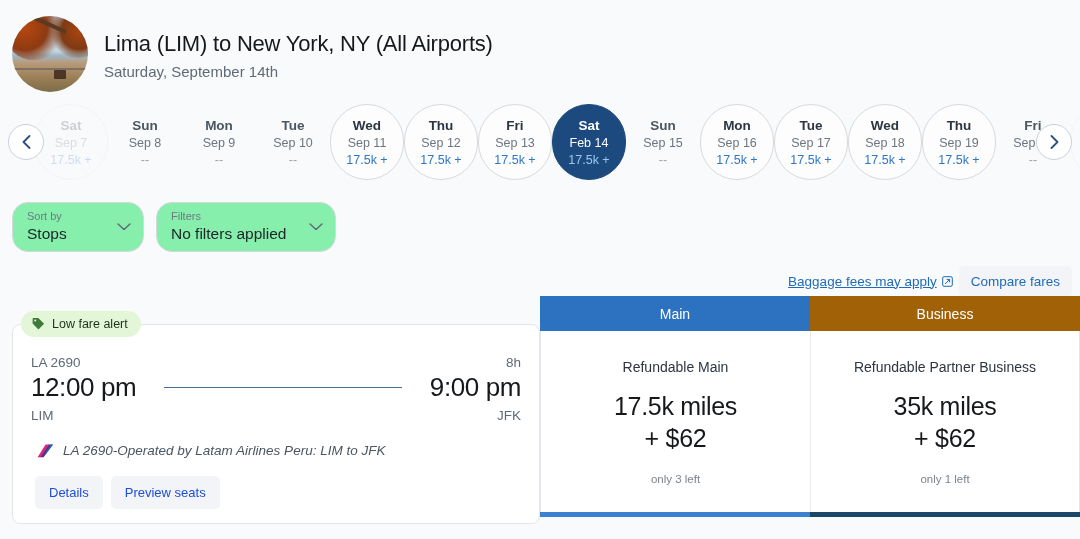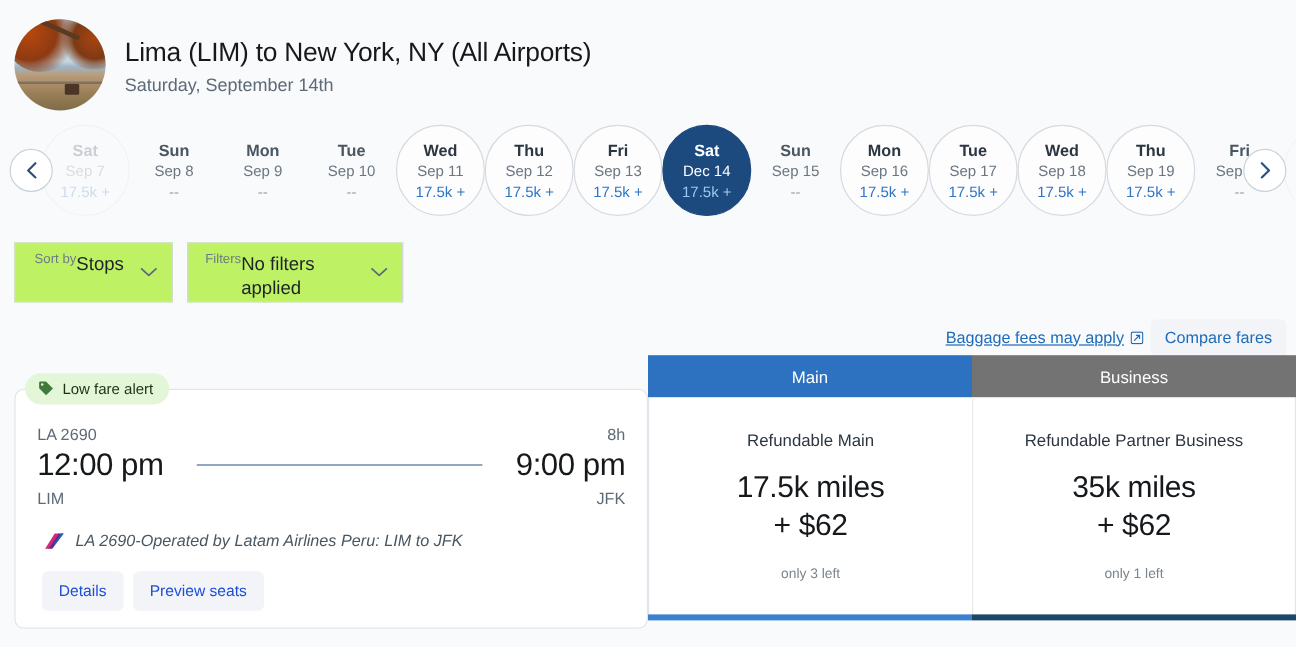--- a/index.html
+++ b/index.html
@@ -73,23 +73,23 @@
     display: flex; align-items: center; justify-content: center;
     cursor: pointer; z-index: 4;
   }
   .nav-btn.left { left: 8px; }
   .nav-btn.right { right: 8px; }
   .nav-btn svg { display: block; }
 
   
   .controls { display: flex; gap: 12px; padding: 14px 0 0 12px; }
   .select-box {
-    position: relative; height: 50px; border: 1px solid #d3d8dd; border-radius: 0;
-    background: #bef264; padding: 7px 38px 7px 14px; cursor: pointer;
-    display: flex; flex-direction: row; justify-content: center;
+    position: relative; height: 50px; border: 1px solid #d3d8dd; border-radius: 16px;
+    background: #86efac; padding: 7px 38px 7px 14px; cursor: pointer;
+    display: flex; flex-direction: column; justify-content: center;
   }
   .select-box.sortby { width: 132px; }
   .select-box.filters { width: 180px; }
   .sb-label { font-size: 11px; color: #6e7a85; line-height: 13px; }
   .sb-value { font-size: 15.5px; color: #1d2329; line-height: 20px; margin-top: 1px; }
   .sb-caret { position: absolute; right: 12px; top: 50%; transform: translateY(-50%); }
 
   
   .links-row {
     display: flex; align-items: center; justify-content: flex-end;
@@ -136,21 +136,21 @@
   }
 
   
   .fare-panel { width: 540px; margin-left: 0; }
   .fare-tabs { display: flex; height: 35px; }
   .fare-tab {
     flex: 1 1 50%; display: flex; align-items: center; justify-content: center;
     font-size: 14px; color: #fff; cursor: pointer;
   }
   .fare-tab.main { background: #2d72c0; }
-  .fare-tab.business { background: #737373; }
+  .fare-tab.business { background: #a16207; }
   .fare-body {
     display: flex; background: #fff;
     border-left: 1px solid #e2e6ea; border-right: 1px solid #e2e6ea;
     height: 181px;
   }
   .fare-col {
     flex: 1 1 50%; display: flex; flex-direction: column; align-items: center;
     justify-content: center; padding: 10px 8px; gap: 2px;
   }
   .fare-col + .fare-col { border-left: 1px solid #e6eaee; text-align: right; }
@@ -217,21 +217,21 @@
         <span class="dp-date">Sep 12</span>
         <span class="dp-price">17.5k +</span>
       </div>
       <div class="date-pill bordered">
         <span class="dp-dow">Fri</span>
         <span class="dp-date">Sep 13</span>
         <span class="dp-price">17.5k +</span>
       </div>
       <div class="date-pill selected">
         <span class="dp-dow">Sat</span>
-        <span class="dp-date">Dec 14</span>
+        <span class="dp-date">Feb 14</span>
         <span class="dp-price">17.5k +</span>
       </div>
       <div class="date-pill ">
         <span class="dp-dow">Sun</span>
         <span class="dp-date">Sep 15</span>
         <span class="dp-price empty">--</span>
       </div>
       <div class="date-pill bordered">
         <span class="dp-dow">Mon</span>
         <span class="dp-date">Sep 16</span>

